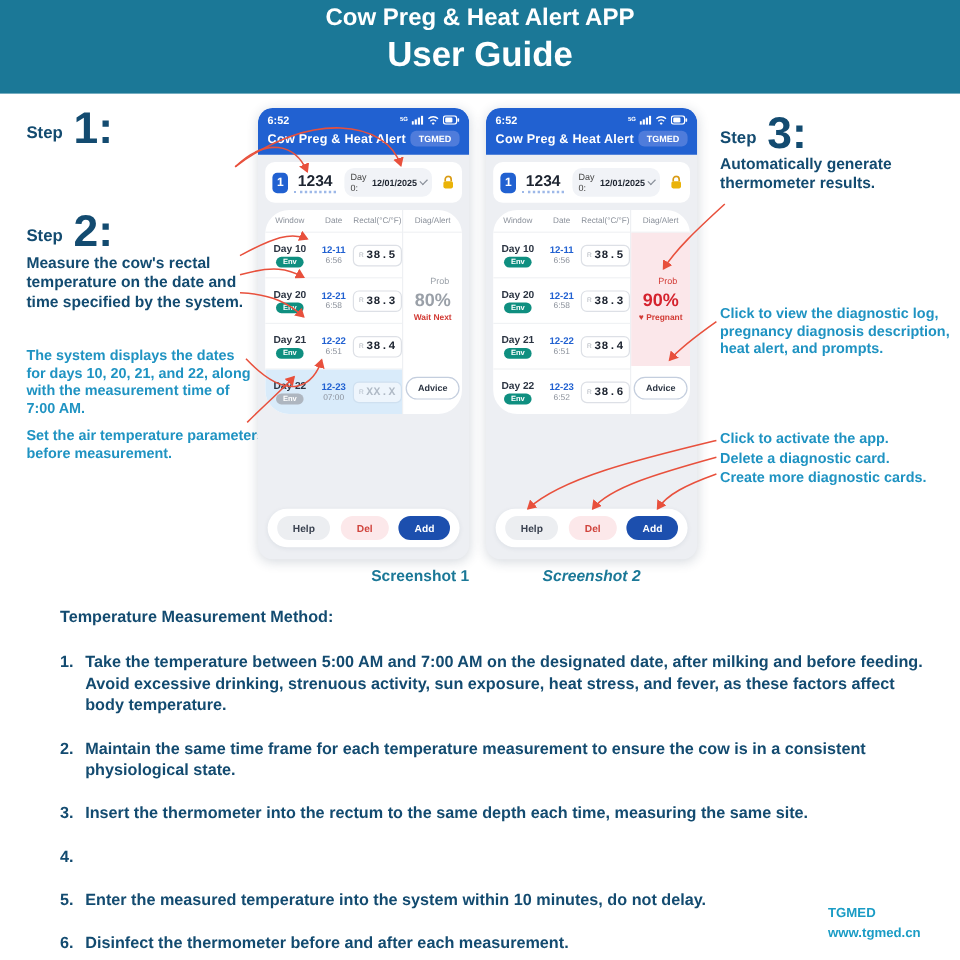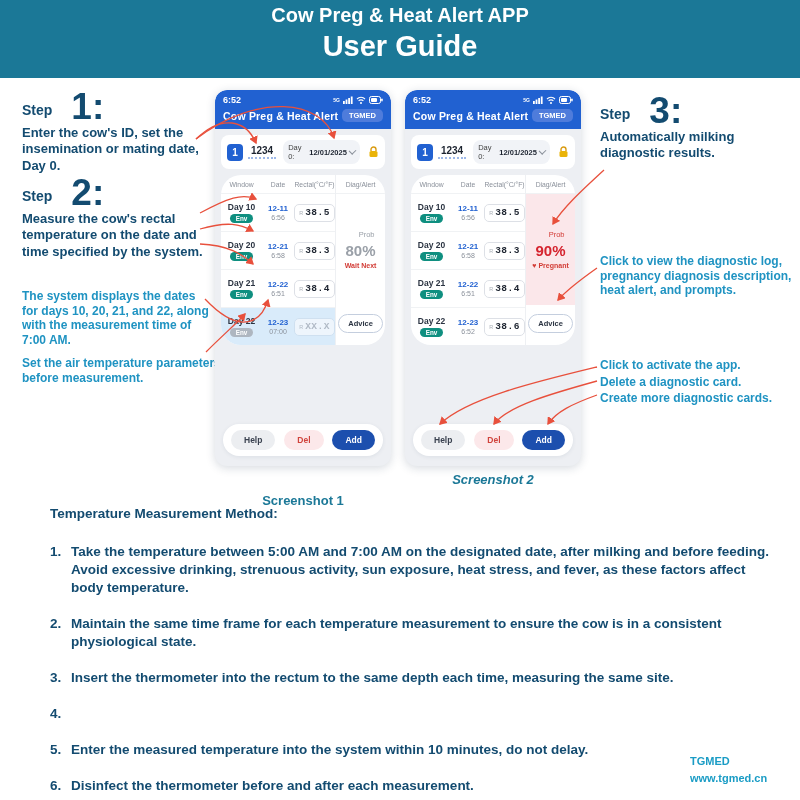--- a/index.html
+++ b/index.html
@@ -6,42 +6,42 @@
   #canvas{position:relative;width:800px;height:800px;background:#ffffff;overflow:hidden;
           font-family:"Liberation Sans",sans-serif;}
 
   
   .banner{position:absolute;left:0;top:0;width:800px;height:78px;background:#1b7897;
           color:#fff;text-align:center;}
   .banner .t1{font-size:20px;font-weight:bold;padding-top:4px;}
   .banner .t2{font-size:29px;font-weight:bold;margin-top:3px;}
 
   
-  .step-head{position:absolute;display:flex;align-items:flex-end;gap:19px;color:#134b70;}
+  .step-head{position:absolute;display:flex;align-items:flex-end;gap:9px;color:#134b70;}
   .step-head .sl{font-size:14px;font-weight:bold;padding-bottom:4px;}
   .step-head .sn{font-size:37px;font-weight:bold;line-height:.8;}
   .note-dark{position:absolute;color:#134b70;font-weight:bold;font-size:13px;line-height:1.26;}
   .note-light{position:absolute;color:#1f93c2;font-weight:bold;font-size:12px;line-height:1.22;}
   .note-line{margin-bottom:2px;}
 
   
   .phone{position:absolute;width:176px;height:376px;background:#edeff3;border-radius:12px;
          box-shadow:0 2px 10px rgba(30,50,80,.18);overflow:hidden;}
   .p-head{background:#2161d1;color:#fff;padding:5px 8px 7px;border-radius:12px 12px 0 0;}
   .p-status{display:flex;justify-content:space-between;align-items:center;font-size:9px;font-weight:bold;}
   .p-staticons{display:flex;align-items:center;gap:3px;}
   .p-title-row{display:flex;justify-content:space-between;align-items:center;margin-top:4px;}
   .p-title{font-size:10.5px;font-weight:bold;letter-spacing:.2px;}
   .chip{background:#4f7cdb;color:#fff;font-size:7.5px;font-weight:bold;border-radius:5px;
         padding:2px 7px;border:none;}
   .p-body{padding:6px;}
   .idcard{background:#fff;border-radius:8px;padding:5px 6px;display:flex;align-items:center;gap:5px;}
   .idx{width:17px;height:17px;background:#2161d1;color:#fff;font-size:10px;font-weight:bold;
        border-radius:4px;display:flex;align-items:center;justify-content:center;}
-  .cowid{font-size:10px;font-weight:bold;color:#1d2430;border-bottom:2px dotted #9db8e8;
+  .cowid{font-size:13px;font-weight:bold;color:#1d2430;border-bottom:2px dotted #9db8e8;
          padding:0 3px 1px;}
   .daypill{background:#f1f3f7;border-radius:8px;padding:3px 5px;display:flex;align-items:center;
            gap:3px;font-size:7.5px;color:#444;margin-left:2px;}
   .daypill b{color:#1d2430;}
   .chev{width:5px;height:5px;border-right:1.4px solid #8a909a;border-bottom:1.4px solid #8a909a;
         transform:rotate(45deg);margin-top:-3px;}
   .lock{margin-left:3px;display:flex;}
 
   .tablecard{background:#fff;border-radius:20px;margin-top:6px;display:flex;overflow:hidden;}
   .tcol{width:70%;}
@@ -109,36 +109,35 @@
 
   <div class="banner">
     <div class="t1">Cow Preg &amp; Heat Alert APP</div>
     <div class="t2">User Guide</div>
   </div>
 
   <div class="step-head" style="left:22px;top:92px;">
     <span class="sl">Step</span>
     <span class="sn">1:</span>
   </div>
-  <div class="note-dark" style="left:22px;top:125px;width:192px;">Enter the cow's ID, set the insemination or mating date, Day 0.</div>
 
   <div class="step-head" style="left:22px;top:178px;">
     <span class="sl">Step</span>
     <span class="sn">2:</span>
   </div>
   <div class="note-dark" style="left:22px;top:211px;width:192px;">Measure the cow's rectal temperature on the date and time specified by the system.</div>
 
   <div class="note-light" style="left:22px;top:289px;width:190px;">The system displays the dates for days 10, 20, 21, and 22, along with the measurement time of 7:00 AM.</div>
   <div class="note-light" style="left:22px;top:356px;width:206px;">Set the air temperature parameters before measurement.</div>
 
   <div class="step-head" style="left:600px;top:96px;">
     <span class="sl">Step</span>
     <span class="sn">3:</span>
   </div>
-  <div class="note-dark" style="left:600px;top:129px;width:180px;">Automatically milking diagnostic results.</div>
+  <div class="note-dark" style="left:600px;top:129px;width:180px;">Automatically generate thermometer results.</div>
 
   <div class="note-light" style="left:600px;top:254px;width:205px;">Click to view the diagnostic log, pregnancy diagnosis description, heat alert, and prompts.</div>
 
   <div class="note-light" style="left:600px;top:358px;width:205px;">
     <div class="note-line">Click to activate the app.</div>
     <div class="note-line">Delete a diagnostic card.</div>
     <div class="note-line">Create more diagnostic cards.</div>
   </div>
 
   <div class="phone" style="left:215px;top:90px;">
@@ -276,21 +275,21 @@
           </div>
         </div>
       </div>
     </div>
     <div class="btnbar">
       <button class="bbtn help">Help</button>
       <button class="bbtn del">Del</button>
       <button class="bbtn add">Add</button>
     </div>
   </div>
-  <div class="caption" style="left:215px;top:493px;">Screenshot 1</div>
+  <div class="caption" style="left:215px;top:472px;text-align:right;">Screenshot 1</div>
 
   <div class="phone" style="left:405px;top:90px;">
     <div class="p-head">
       <div class="p-status">
         <span>6:52</span>
         <span class="p-staticons">
           <span style="font-size:5px;">5G</span>
           <span class="icn">
             <svg width="10" height="8">
                 <rect x="0" y="5" width="1.8" height="3" fill="#fff"></rect>

